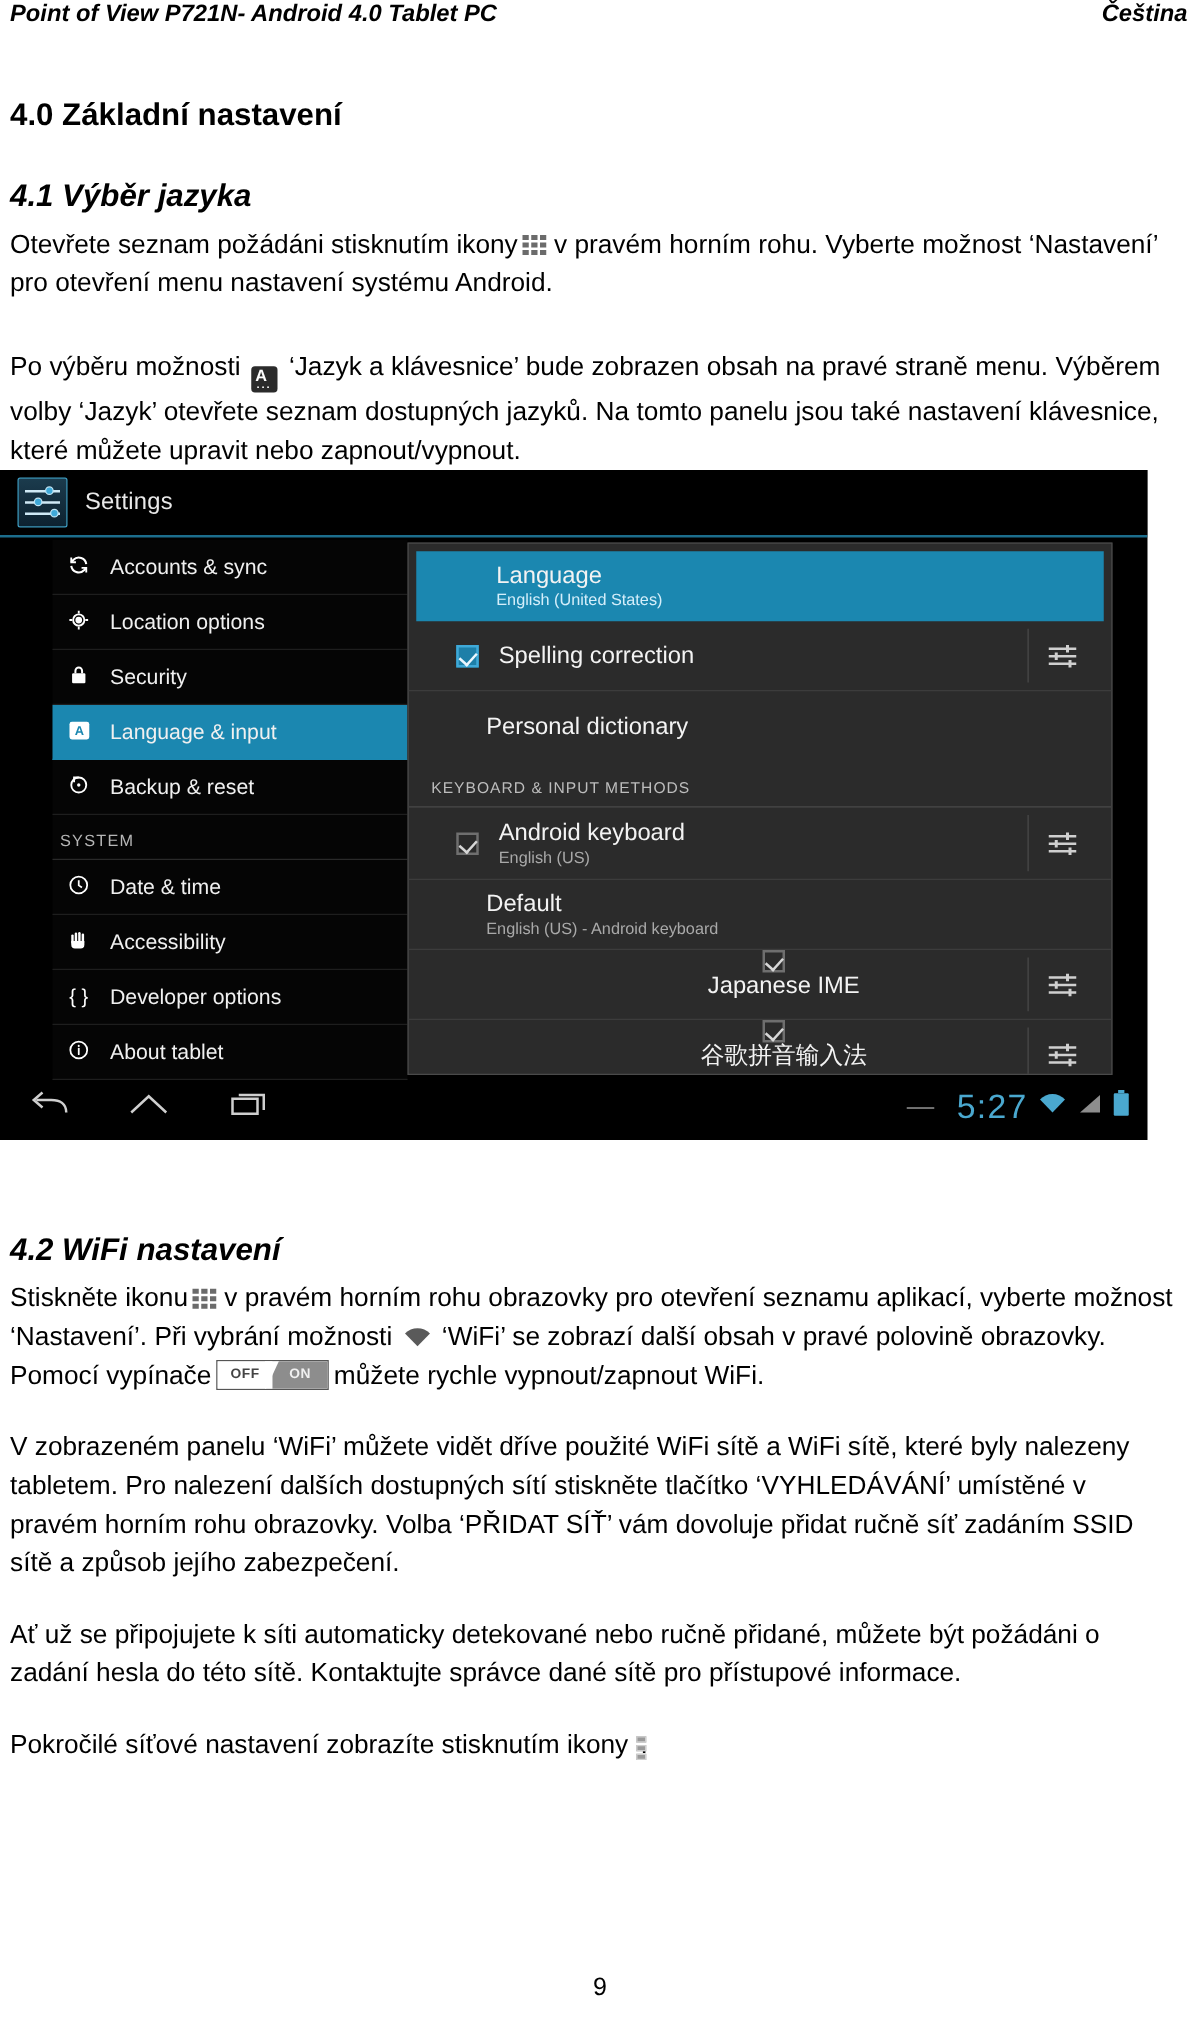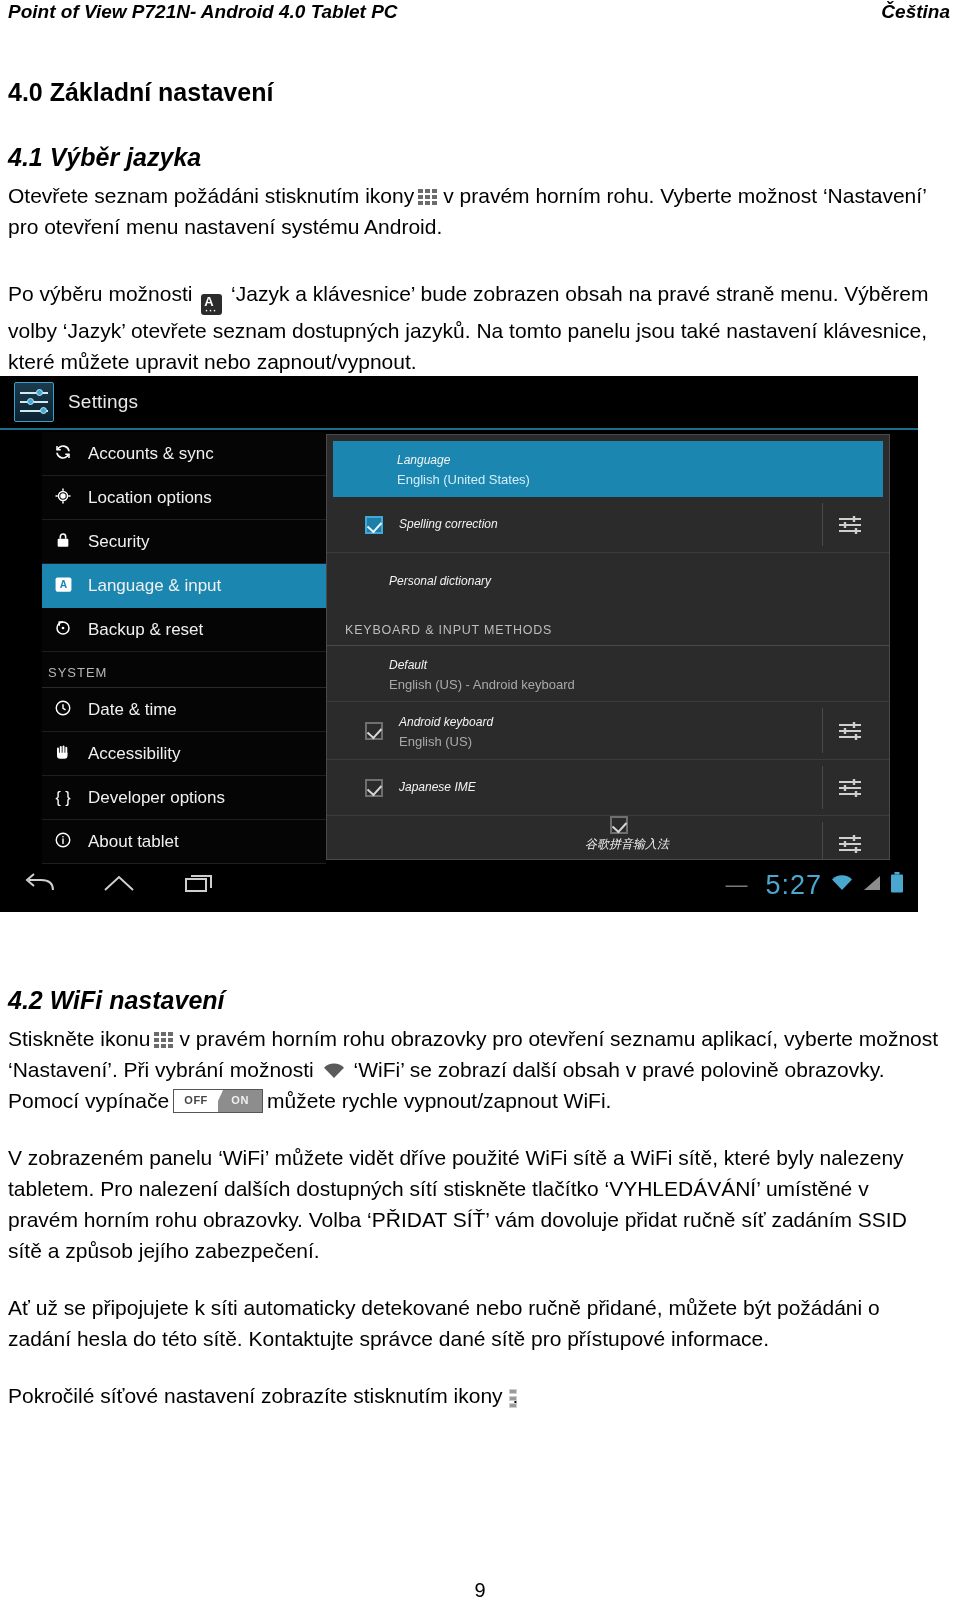--- a/index.html
+++ b/index.html
@@ -305,24 +305,23 @@
     left: 3px; top: 1px;
     width: 7px; height: 11px;
     border: solid #d7d7d7;
     border-width: 0 2px 2px 0;
     transform: rotate(42deg);
   }
   .as-check.on::after { border-color: #eaf7ff; }
   .as-texts { flex: 1 1 auto; min-width: 0; }
   .as-primary {
     color: #f3f3f3;
-    font-size: 12px;
+    font-size: 19px;
     line-height: 21px;
     white-space: nowrap;
-    font-style: italic;
   }
   .as-secondary {
     color: #a9a9a9;
     font-size: 13px;
     line-height: 17px;
     white-space: nowrap;
   }
   .as-highlight-secondary { color: #d4eefa; }
   .as-group-label {
     color: #bdbdbd;
@@ -561,43 +560,43 @@
     </div>
 
     <div class="as-row no-border" style="padding-left:62px;min-height:56px;">
       <div class="as-texts">
         <div class="as-primary">Personal dictionary</div>
       </div>
     </div>
 
     <div class="as-group-label">KEYBOARD &amp; INPUT METHODS</div>
 
-    <div class="as-row" style="padding-left:62px;min-height:56px;">
-      <div class="as-texts">
-        <div class="as-primary">Default</div>
-        <div class="as-secondary">English (US) - Android keyboard</div>
-      </div>
-    </div>
-
     <div class="as-row" style="padding-left:38px;min-height:58px;">
       <span class="as-check"></span>
       <div class="as-texts">
         <div class="as-primary">Android keyboard</div>
         <div class="as-secondary">English (US)</div>
       </div>
       <span class="as-vrule"></span>
       <span class="as-settings-ico">
         <svg width="26" height="24" viewBox="0 0 26 24" stroke="#cfcfcf" stroke-width="2" fill="none">
           <path d="M2 6h22M2 12h22M2 18h22"></path>
           <path d="M17 3v6M8 9v6M19 15v6" stroke-width="2.4"></path>
         </svg>
       </span>
     </div>
 
-    <div class="as-row" style="padding-left:38px;min-height:56px;">
+    <div class="as-row" style="padding-left:62px;min-height:56px;">
+      <div class="as-texts">
+        <div class="as-primary">Default</div>
+        <div class="as-secondary">English (US) - Android keyboard</div>
+      </div>
+    </div>
+
+    <div class="as-row" style="padding-left:38px;min-height:56px;flex-direction:column;">
       <span class="as-check"></span>
       <div class="as-texts">
         <div class="as-primary">Japanese IME</div>
       </div>
       <span class="as-vrule"></span>
       <span class="as-settings-ico">
         <svg width="26" height="24" viewBox="0 0 26 24" stroke="#cfcfcf" stroke-width="2" fill="none">
           <path d="M2 6h22M2 12h22M2 18h22"></path>
           <path d="M17 3v6M8 9v6M19 15v6" stroke-width="2.4"></path>
         </svg>

